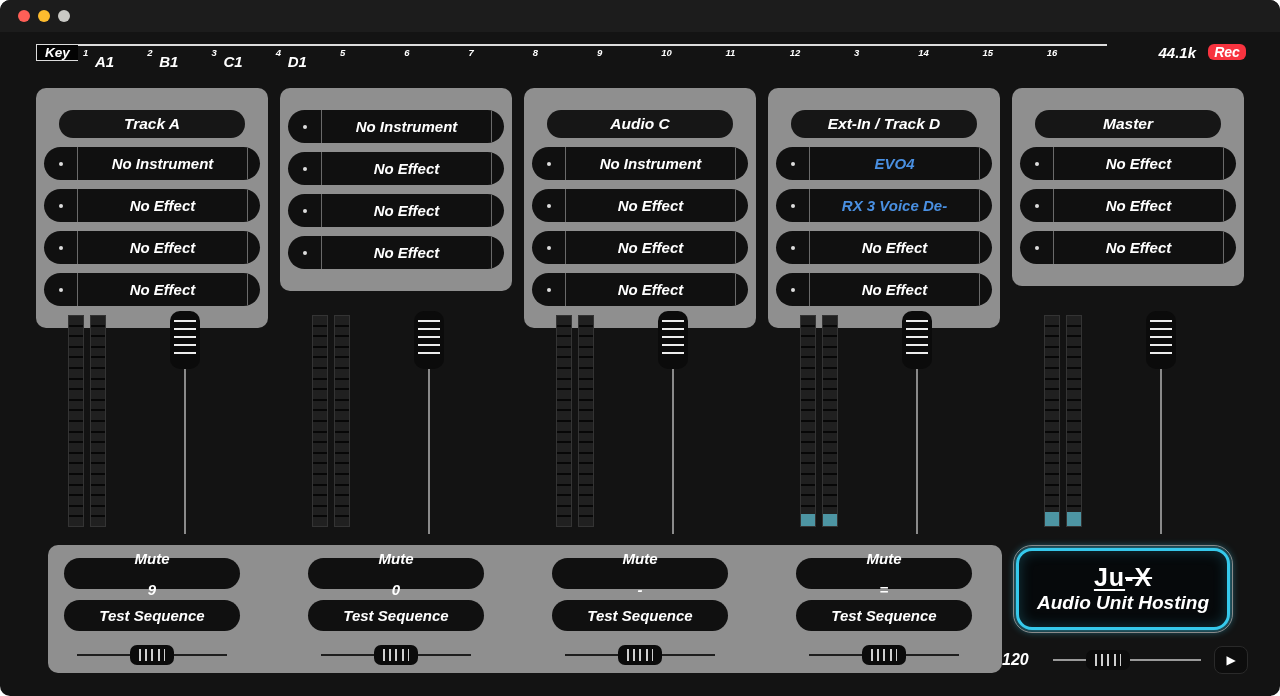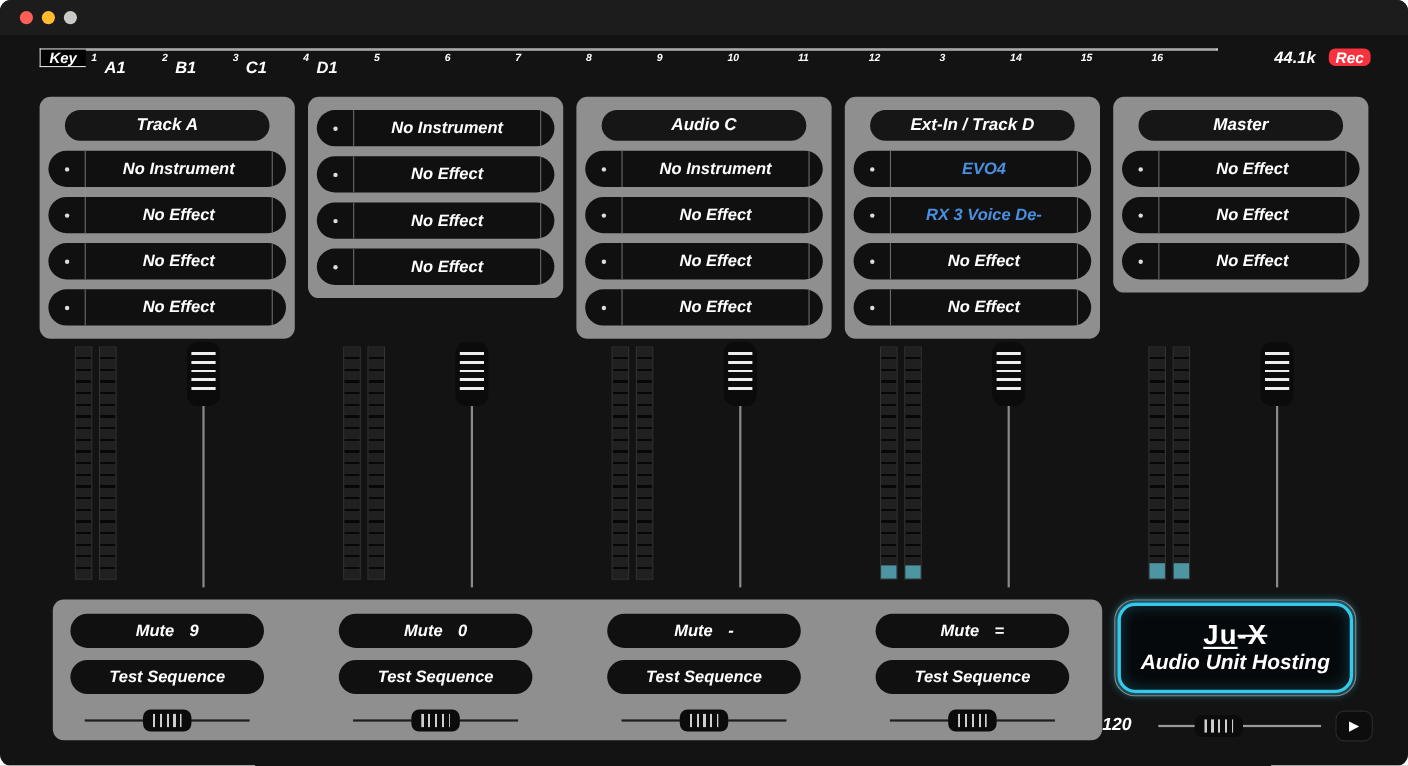--- a/index.html
+++ b/index.html
@@ -18,21 +18,21 @@
   .key-slots { flex:1; display:flex; border-top:1px solid #dcdcdc; border-bottom:1px solid #dcdcdc; border-right:1px solid #dcdcdc; }
   .key-slot { flex:1; position:relative; background:#030303; border-left:1px solid #dcdcdc; }
   .k-num { position:absolute; top:2px; left:4px; font-style:italic; font-weight:600; font-size:9.5px; }
   .k-note { position:absolute; top:8px; left:16px; font-style:italic; font-weight:700; font-size:15px; }
   .samplerate { width:86px; display:flex; align-items:center; justify-content:flex-end; padding-right:10px; font-style:italic; font-weight:700; font-size:15px;margin-left:13px; }
   .rec { width:38px; margin-left:2px; background:var(--red,#f8333f); border-radius:6px; display:flex; align-items:center; justify-content:center; font-style:italic; font-weight:700; font-size:14px; cursor:pointer; }
 
   
   .panels { position:absolute; top:88px; left:36px; display:flex; gap:12px; }
   .panel-col { width:232px; display:flex; flex-direction:column; gap:4px; }
-  .panel-box { background:var(--panel,#8f8f8f); border-radius:10px; padding:12px 8px; display:flex; flex-direction:column; gap:9px; }
+  .panel-box { background:var(--panel,#8f8f8f); border-radius:10px; padding:22px 8px; display:flex; flex-direction:column; gap:9px; }
   .panel-box-sub { padding:6px 8px; }
   .panel-title { width:186px; height:28px; margin:0 auto; background:#161616; border-radius:15px; color:#fff; display:flex; align-items:center; justify-content:center; font-style:italic; font-weight:700; font-size:15.5px; cursor:pointer; }
   .slot-row { height:33px; background:#101010; border-radius:17px; display:flex; align-items:stretch; color:#fff; overflow:hidden; cursor:pointer; }
   .slot-dotcell { width:34px; border-right:1px solid #6a6a6a; display:flex; align-items:center; justify-content:center; }
   .slot-dot { width:4px; height:4px; border-radius:50%; background:#ddd; }
   .slot-label { flex:1; display:flex; align-items:center; justify-content:center; font-style:italic; font-weight:700; font-size:15px; white-space:nowrap; }
   .slot-label.accent { color:var(--accent,#4a90e2); }
   .slot-cap { width:13px; border-left:1px solid #6a6a6a; }
 
   
@@ -45,21 +45,21 @@
   .fader { position:absolute; left:134px; top:1px; width:30px; height:226px; cursor:pointer; }
   .f-track { position:absolute; left:14px; top:3px; bottom:3px; width:2px; background:#8a8a8a; }
   .f-handle { position:absolute; left:0; width:30px; height:58px; background:#0b0b0b; border-radius:10px; }
   .f-handle::before { content:""; position:absolute; left:4px; right:4px; top:9px; bottom:9px;
                       background:repeating-linear-gradient(180deg,#ededed 0 2.5px,transparent 2.5px 8px); }
 
   
   .bottom-panel { position:absolute; top:545px; left:48px; width:954px; height:128px; background:var(--panel,#8f8f8f); border-radius:10px; }
   .bot-col { position:absolute; top:13px; width:232px; }
   .pill { width:176px; height:31px; margin:0 auto; background:#101010; border-radius:16px; color:#fff; display:flex; align-items:center; justify-content:center; font-style:italic; font-weight:700; font-size:15px; cursor:pointer; }
-  .mute-btn { gap:14px; }
+  .mute-btn { gap:14px;flex-direction:column; }
   .test-btn { margin-top:11px; }
   .h-slider { position:relative; width:150px; height:20px; margin:14px auto 0; cursor:pointer; }
   .h-track { position:absolute; left:0; right:0; top:9px; height:2px; background:#1e1e1e; }
   .h-handle { position:absolute; top:0; width:44px; height:20px; background:#0b0b0b; border-radius:7px; }
   .h-handle::before { content:""; position:absolute; top:4px; bottom:4px; left:9px; right:9px;
                       background:repeating-linear-gradient(90deg,#cfcfcf 0 2px,transparent 2px 6.2px); }
 
   
   .master-bottom { position:absolute; top:545px; left:998px; width:250px; color:#fff; }
   .logo-box { width:214px; height:82px; margin:3px auto 0; background:#06090b; border:3px solid var(--cyan,#36c9ec); border-radius:16px;

